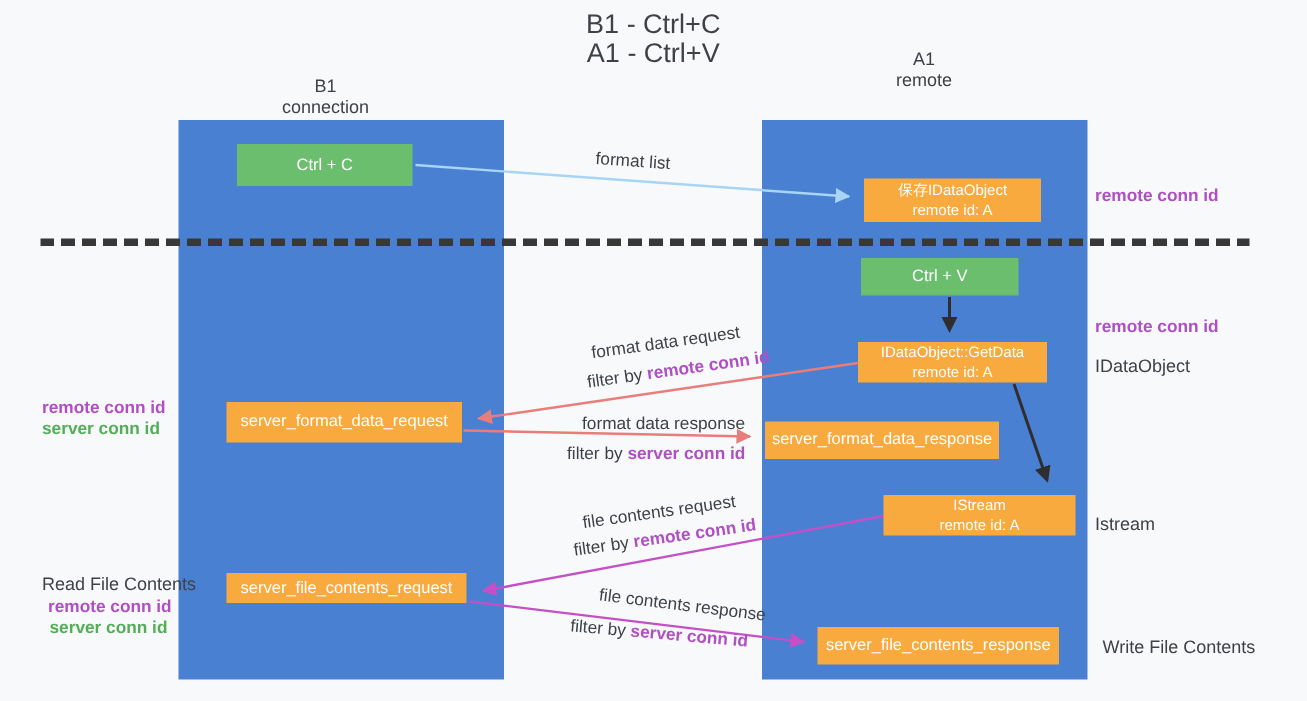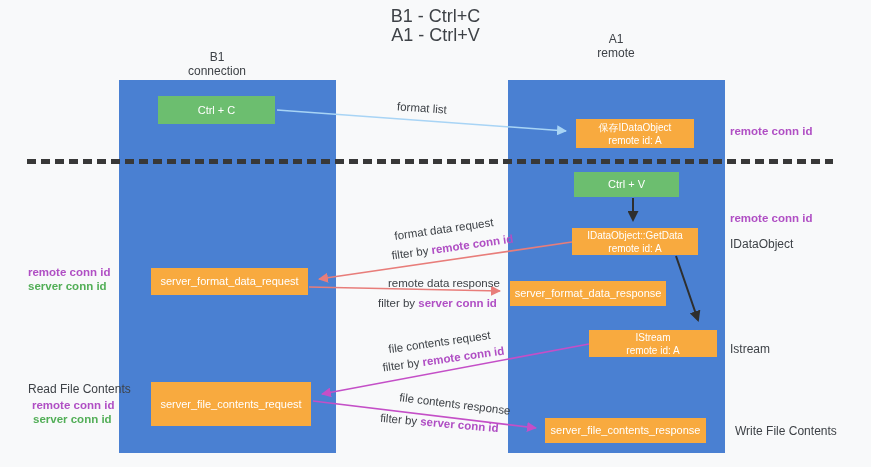--- a/index.html
+++ b/index.html
@@ -106,34 +106,34 @@
 
   <div class="node" style="left:510px; top:281px; width:156px; height:25px;">
     <span>server_format_data_response</span>
   </div>
 
   <div class="node" style="left:589px; top:330px; width:128px; height:27px;">
     <span class="l2">IStream</span>
     <span class="l2">remote id: A</span>
   </div>
 
-  <div class="node" style="left:151px; top:382px; width:160px; height:44px;">
+  <div class="node" style="left:151px; top:382px; width:160px; height:20px;">
     <span>server_file_contents_request</span>
   </div>
 
   <div class="node" style="left:545px; top:418px; width:161px; height:25px;">
     <span>server_file_contents_response</span>
   </div>
 
   <div class="alabel rot-dn1" style="left:397px; top:102px;">format list</div>
 
   <div class="alabel rot-up" style="left:394px; top:223px;">format data request</div>
   <div class="alabel rot-up" style="left:391px; top:241px;"><span>filter by </span><span class="flt-purple">remote conn id</span></div>
 
-  <div class="alabel" style="left:388px; top:277px;">remote data response</div>
+  <div class="alabel" style="left:388px; top:277px;">format data response</div>
   <div class="alabel" style="left:378px; top:297px;"><span>filter by </span><span class="flt-purple">server conn id</span></div>
 
   <div class="alabel rot-up" style="left:388px; top:336px;">file contents request</div>
   <div class="alabel rot-up" style="left:382px; top:353px;"><span>filter by </span><span class="flt-purple">remote conn id</span></div>
 
   <div class="alabel rot-dn2" style="left:399px; top:398px;">file contents response</div>
   <div class="alabel rot-dn3" style="left:380px; top:417px;"><span>filter by </span><span class="flt-purple">server conn id</span></div>
 
   <div class="side purple" style="left:730px; top:125px;">remote conn id</div>
   <div class="side purple" style="left:730px; top:212px;">remote conn id</div>

